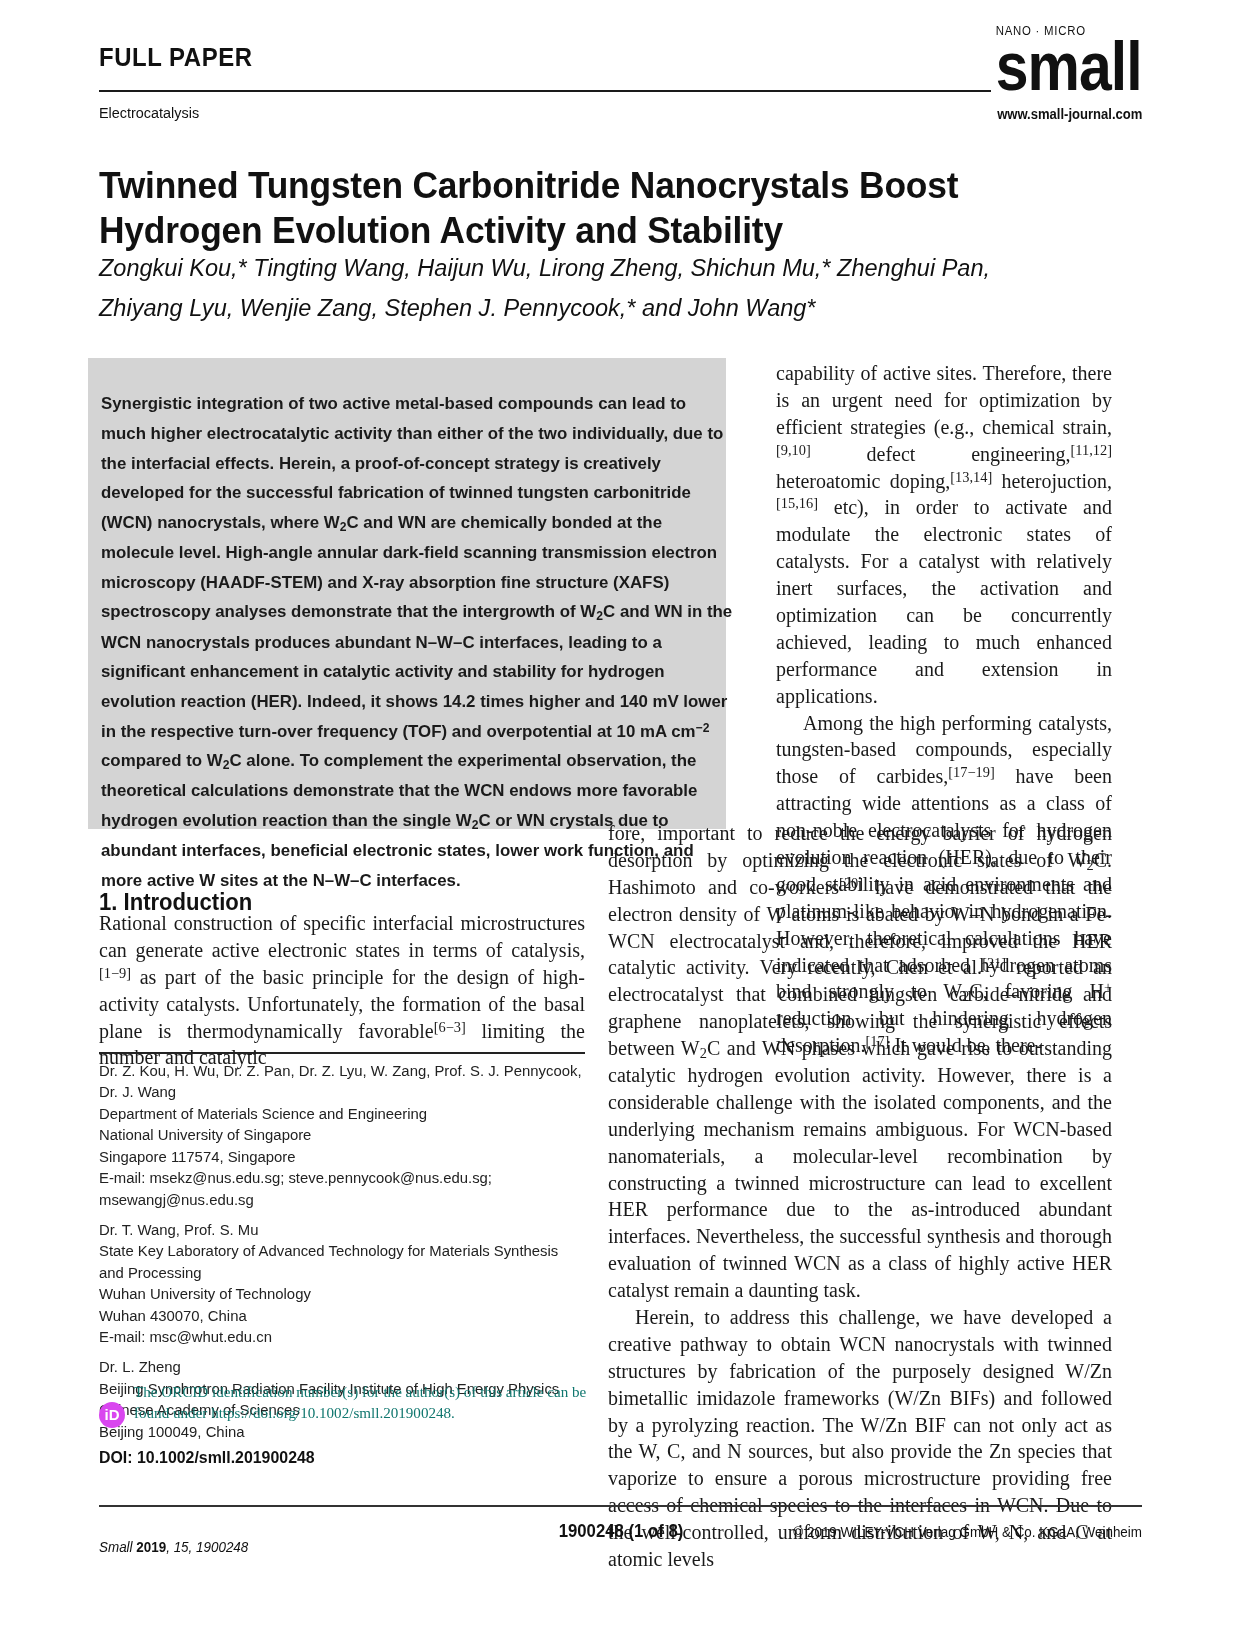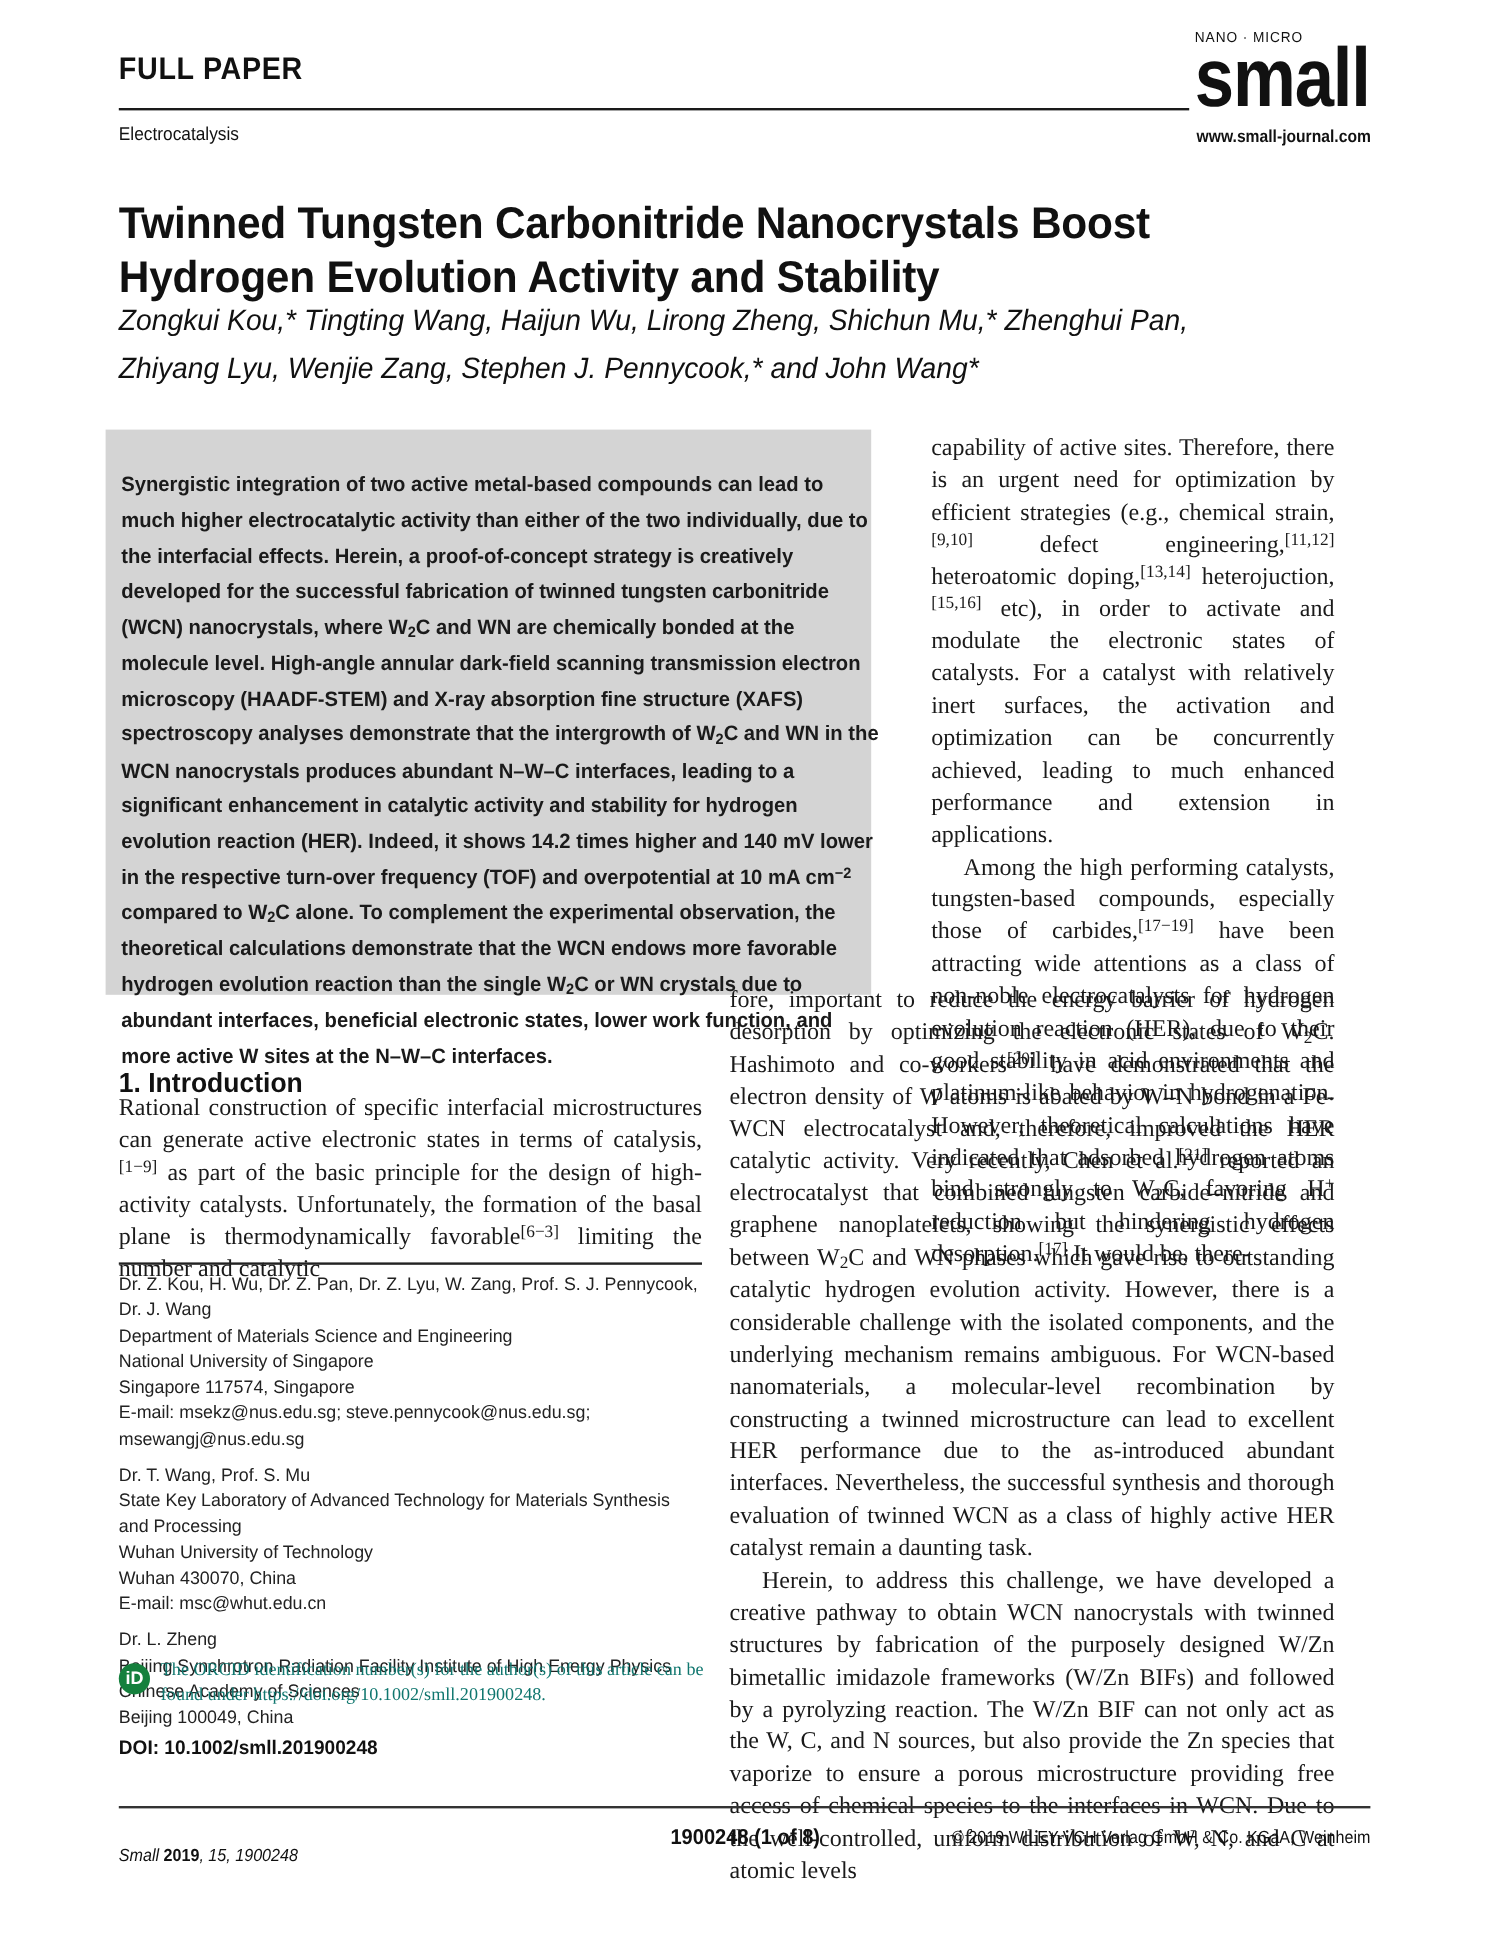--- a/index.html
+++ b/index.html
@@ -238,28 +238,28 @@
     width: 492px;
     display: flex;
     gap: 9px;
     align-items: flex-start;
   }
   .orcid-icon {
     flex: 0 0 auto;
     width: 26px;
     height: 26px;
     border-radius: 50%;
-    background: #15803d;
+    background: #d946ef;
     color: #fff;
     font-family: "Liberation Sans", sans-serif;
     font-weight: bold;
     font-size: 15px;
     line-height: 26px;
     text-align: center;
-    margin-top: 4px;
+    margin-top: 20px;
   }
   .orcid-text {
     font-family: Liberation Serif, serif;
     font-size: 15.1px;
     line-height: 1.42;
     color: #0f766e;
   }
   .doi-line {
     position: absolute;
     left: 99px;

